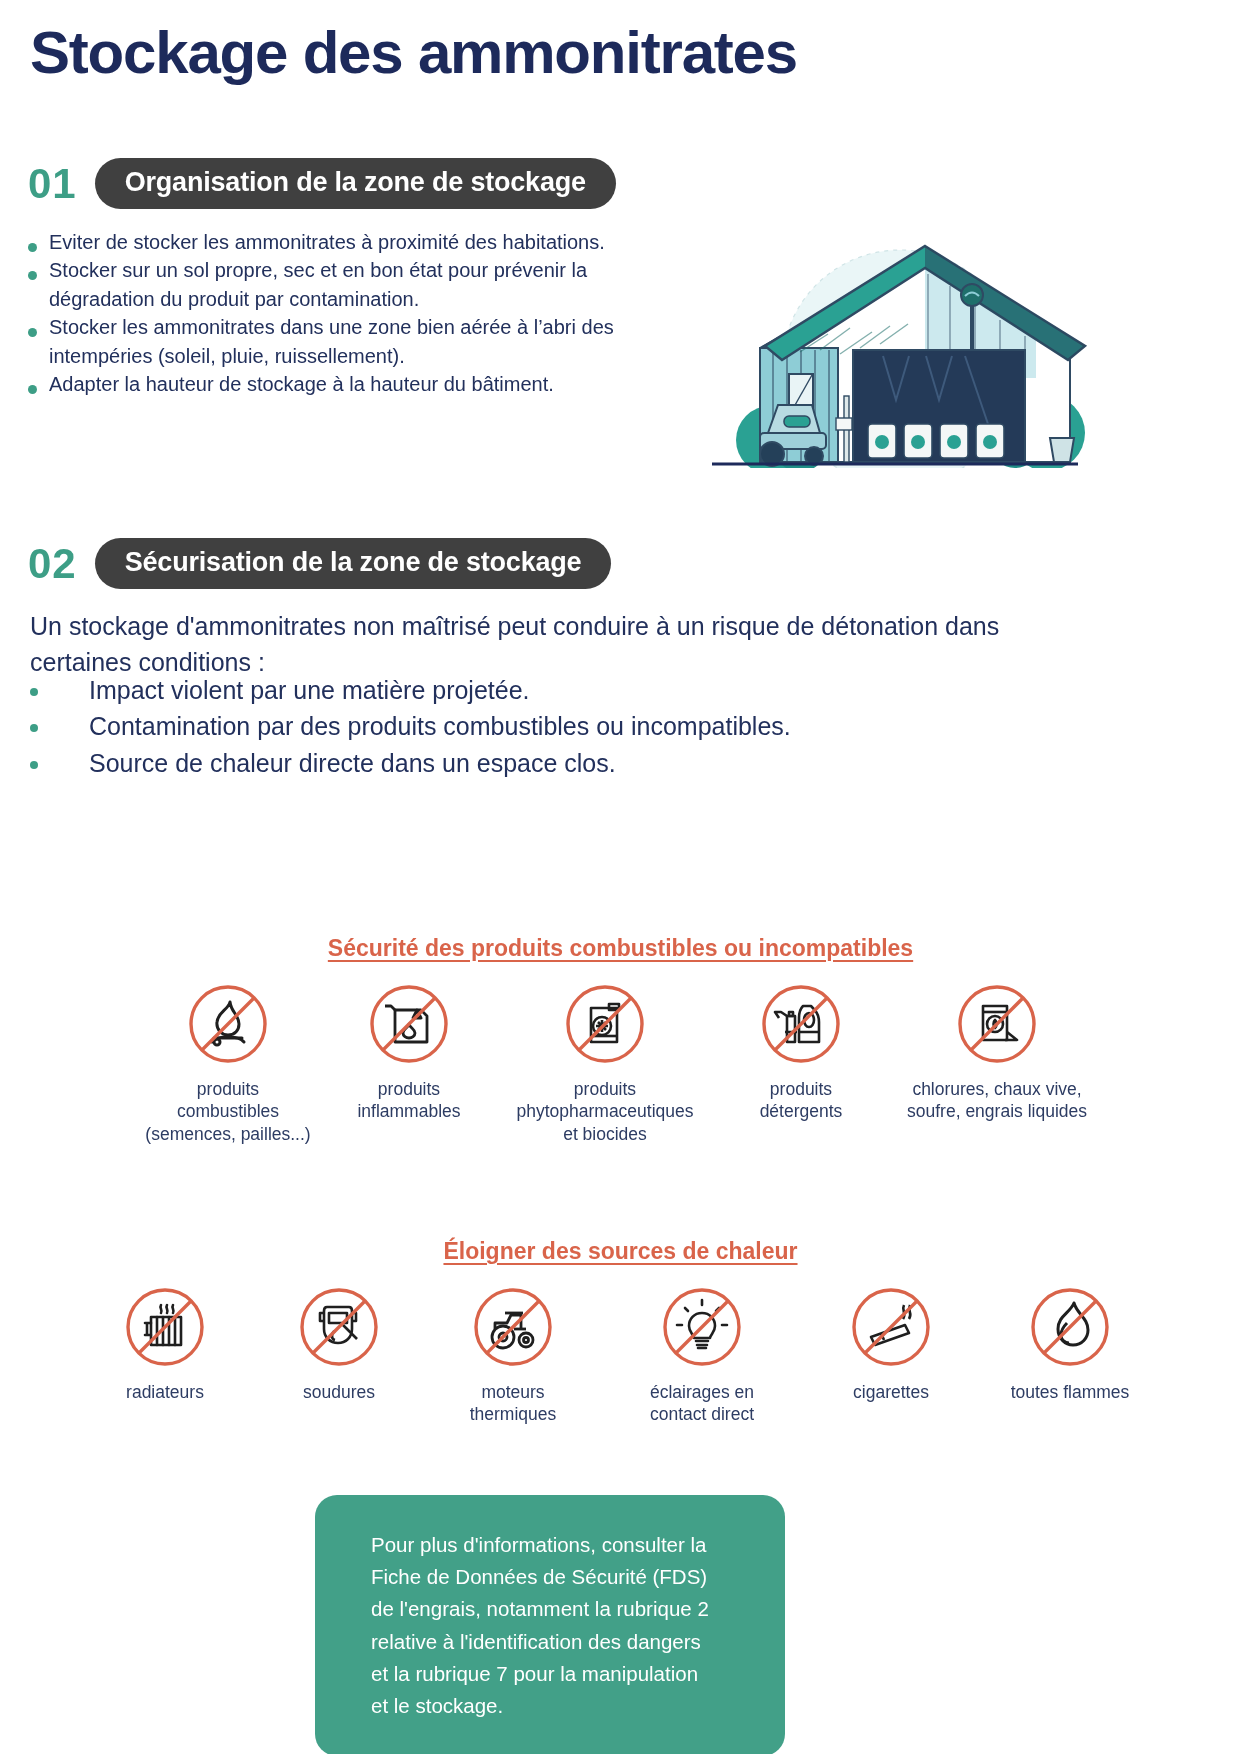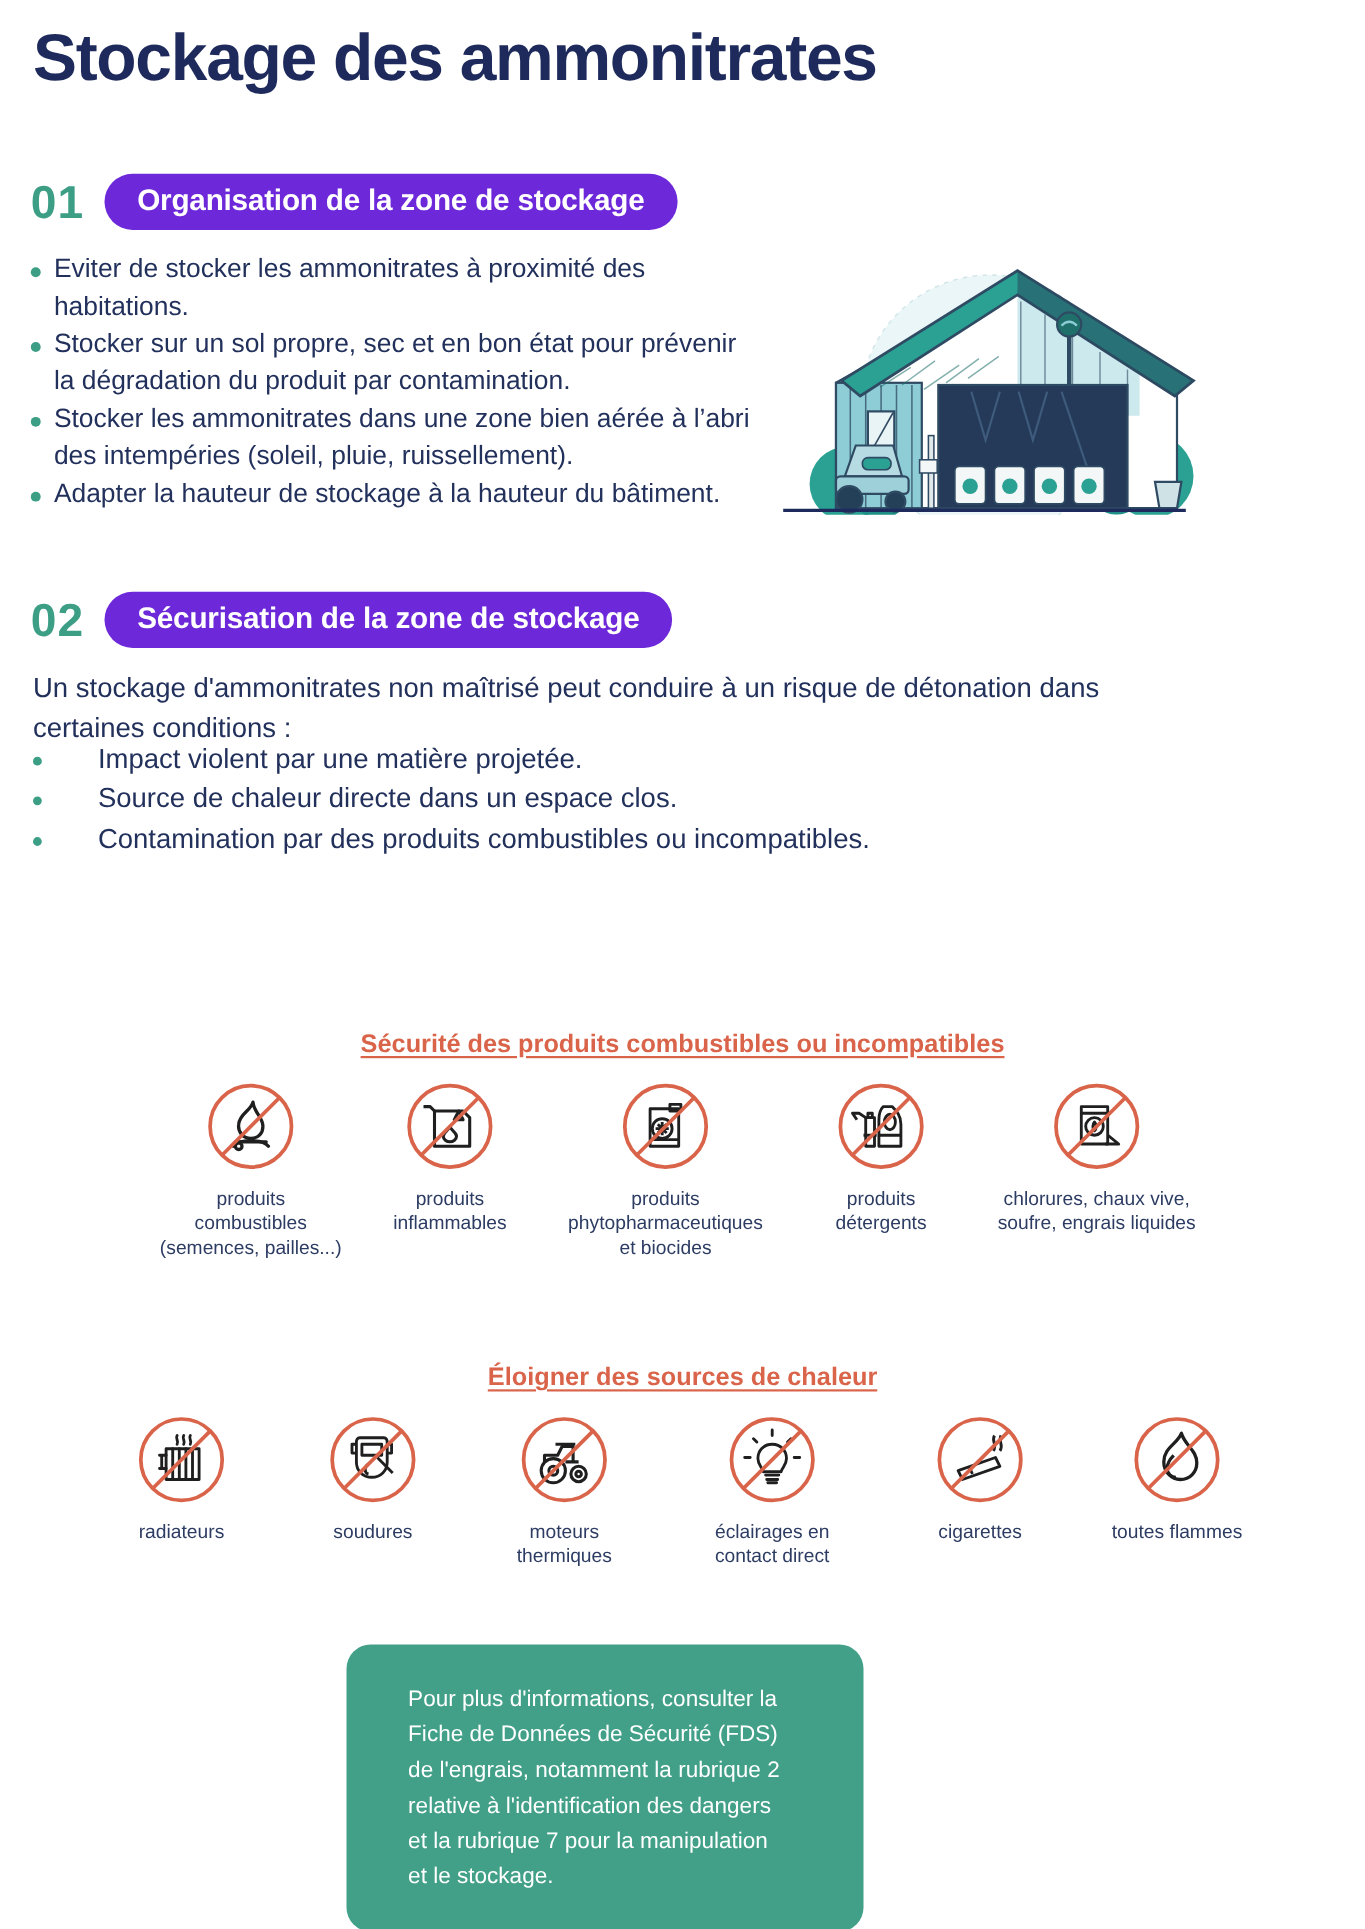--- a/index.html
+++ b/index.html
@@ -24,37 +24,37 @@
     white-space: nowrap;
   }
 
   
   .section-head { position: absolute; display: flex; align-items: center; gap: 18px; }
   .section-num {
     font-size: 42px; font-weight: 800; color: #3d9e86;
     letter-spacing: 1px; line-height: 1;
   }
   .section-pill {
-    background: #6d28d9; color: #ffffff;
+    background: #404040; color: #ffffff;
     border-radius: 30px;
     padding: 9px 30px 11px 30px;
     font-size: 27px; font-weight: 800;
     letter-spacing: -0.2px;
     white-space: nowrap;
   }
 
   
   .bullets { position: absolute; }
   .bullet-row { display: flex; align-items: flex-start; }
   .dot {
     width: 9px; height: 9px; border-radius: 50%;
     background: #3d9e86; flex: 0 0 auto;
   }
   .b1 .dot { margin: 15px 12px 0 0; }
-  .b1 .btxt { font-size: 24px; line-height: 1.42; max-width: 640px; }
+  .b1 .btxt { font-size: 20px; line-height: 1.42; max-width: 640px; }
   .b2 .dot { margin: 16px 7px 0 0; width: 8px; height: 8px; }
   .b2 .btxt { font-size: 25px; line-height: 1.45; margin-left: 44px; }
 
   .intro-para {
     position: absolute;
     font-size: 25px; line-height: 1.45;
     max-width: 1010px;
   }
 
   
@@ -217,25 +217,25 @@
 
 <div class="intro-para" style="left:30px; top:608px;">Un stockage d'ammonitrates non maîtrisé peut conduire à un risque de détonation dans certaines conditions :</div>
 
 <div class="bullets b2" style="left:30px; top:672px; width:1020px;">
   <div class="bullet-row">
     <span class="dot"></span>
     <span class="btxt">Impact violent par une matière projetée.</span>
   </div>
   <div class="bullet-row">
     <span class="dot"></span>
+    <span class="btxt">Contamination par des produits combustibles ou incompatibles.</span>
+  </div>
+  <div class="bullet-row">
+    <span class="dot"></span>
     <span class="btxt">Source de chaleur directe dans un espace clos.</span>
-  </div>
-  <div class="bullet-row">
-    <span class="dot"></span>
-    <span class="btxt">Contamination par des produits combustibles ou incompatibles.</span>
   </div>
 </div>
 
 <div class="icon-heading" style="top:935px;">Sécurité des produits combustibles ou incompatibles</div>
 
 <div class="icon-row" style="left:120px; top:980px; width:1000px; gap:21px;">
 
   <div class="icon-cell" style="width:180px;">
     <div class="ban">
       <svg width="88" height="88" viewBox="0 0 88 88">

